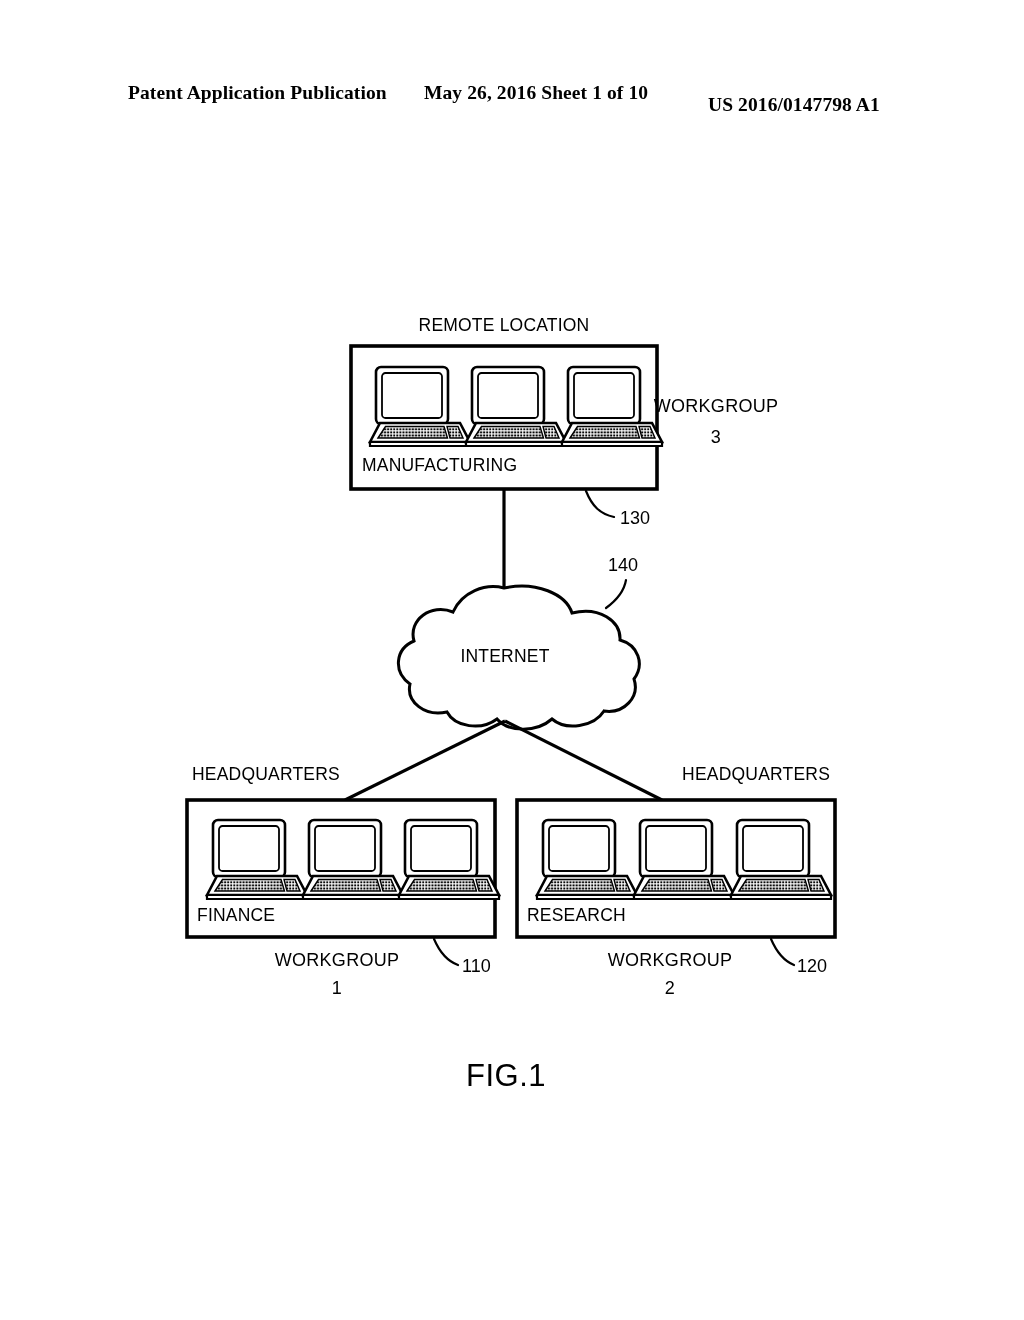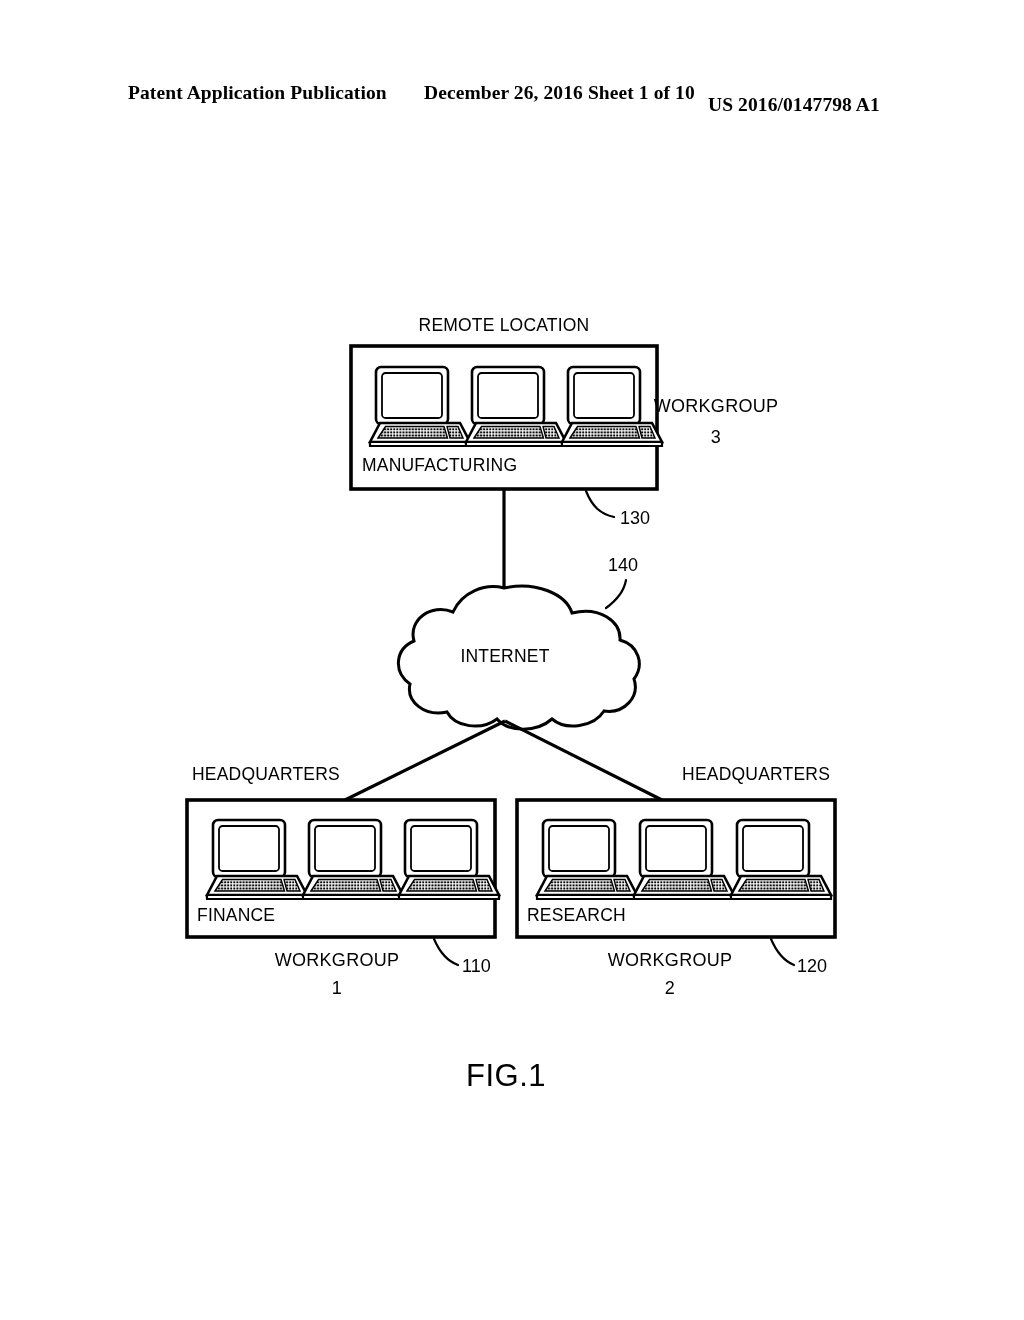--- a/index.html
+++ b/index.html
@@ -105,21 +105,21 @@
     stroke-width: 3.0;
   }
 </style>
 </head>
 <body>
 
 <div id="page">
 
   <div class="pub-header">
     <span class="hdr-left">Patent Application Publication</span>
-    <span class="hdr-mid">December 26, 2016  Sheet 1 of 10</span>
+    <span class="hdr-mid">May 26, 2016  Sheet 1 of 10</span>
     <span class="hdr-right">US 2016/0147798 A1</span>
   </div>
 
   <svg id="figure-svg" viewBox="0 0 1024 1320" xmlns="http://www.w3.org/2000/svg">
 
     <defs>
 
       <g id="laptop-glyph">
 
         <rect x="8" y="1" width="72" height="57" rx="5" ry="5" fill="#ffffff" stroke="#000000" stroke-width="2.6"></rect>

